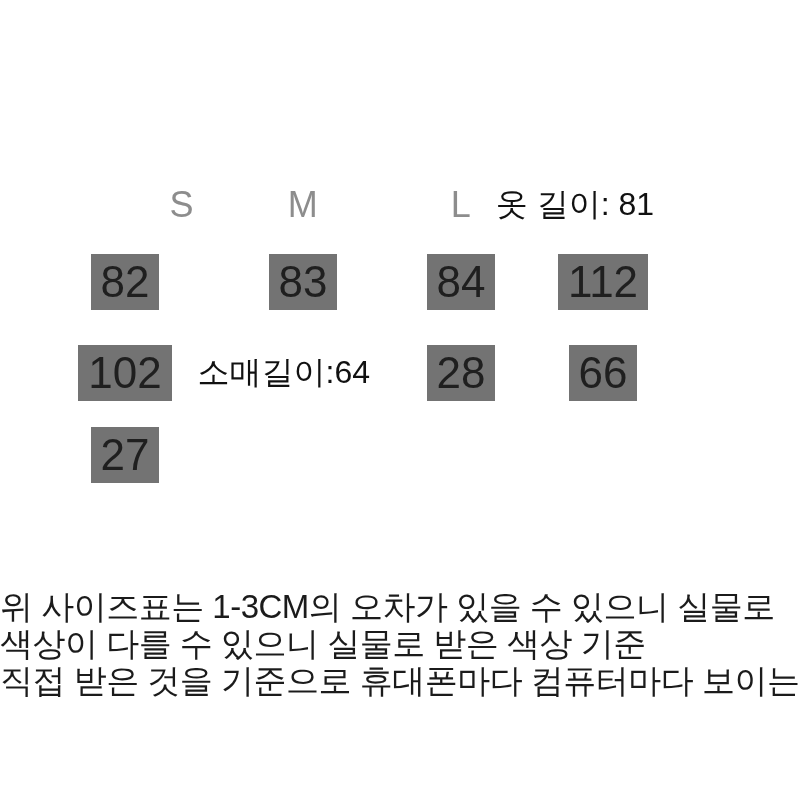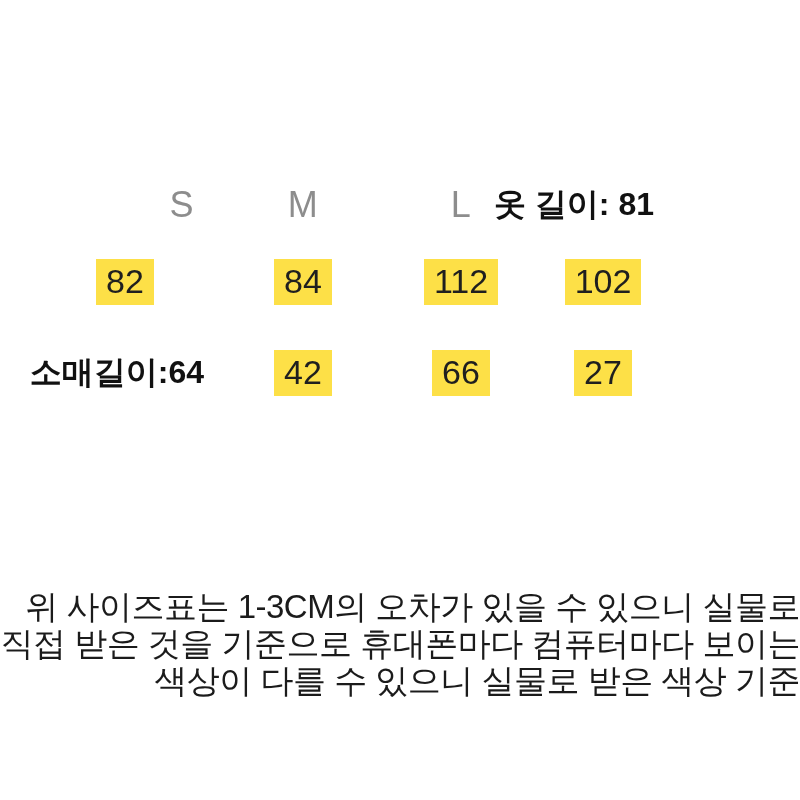--- a/index.html
+++ b/index.html
@@ -40,37 +40,36 @@
   .header-cell.first {
     justify-content: flex-end;
     padding-right: 26px;
   }
   .label-cell {
     justify-content: flex-end;
     padding-right: 16px;
     font-size: 32px;
     color: #111111;
     white-space: nowrap;
-    font-weight: bold;
   }
   .value-chip {
-    font-size: 34px;
+    font-size: 44px;
     color: #1f1f1f;
-    background: #fde047;
+    background: #737373;
     padding: 4px 10px;
     line-height: 1.1;
   }
 
   
   .disclaimer {
     position: absolute;
     top: 588px;
     left: 0;
     width: 800px;
-    text-align: right;
+    text-align: left;
     font-size: 33px;
     line-height: 37px;
     font-weight: 500;
     color: #1b1b1b;
     letter-spacing: -0.5px;
   }
   .disclaimer-line {
     white-space: nowrap;
   }
 </style>
@@ -81,40 +80,43 @@
 
   <div class="cell header-cell first">S</div>
   <div class="cell header-cell">M</div>
   <div class="cell header-cell">L</div>
 
   <div class="cell label-cell">옷 길이: 81</div>
   <div class="cell">
       <span class="value-chip">82</span>
     </div>
   <div class="cell">
+      <span class="value-chip">83</span>
+    </div>
+  <div class="cell">
       <span class="value-chip">84</span>
     </div>
 
   <div class="cell">
       <span class="value-chip">112</span>
     </div>
   <div class="cell">
       <span class="value-chip">102</span>
     </div>
 
   <div class="cell label-cell">소매길이:64</div>
   <div class="cell">
-      <span class="value-chip">42</span>
+      <span class="value-chip">28</span>
     </div>
   <div class="cell">
       <span class="value-chip">66</span>
     </div>
   <div class="cell">
       <span class="value-chip">27</span>
     </div>
 
 </div>
 
 <div class="disclaimer">
   <div class="disclaimer-line">위 사이즈표는 1-3CM의 오차가 있을 수 있으니 실물로</div>
+  <div class="disclaimer-line">색상이 다를 수 있으니 실물로 받은 색상 기준</div>
   <div class="disclaimer-line">직접 받은 것을 기준으로 휴대폰마다 컴퓨터마다 보이는</div>
-  <div class="disclaimer-line">색상이 다를 수 있으니 실물로 받은 색상 기준</div>
 </div>
 
 </body></html>

